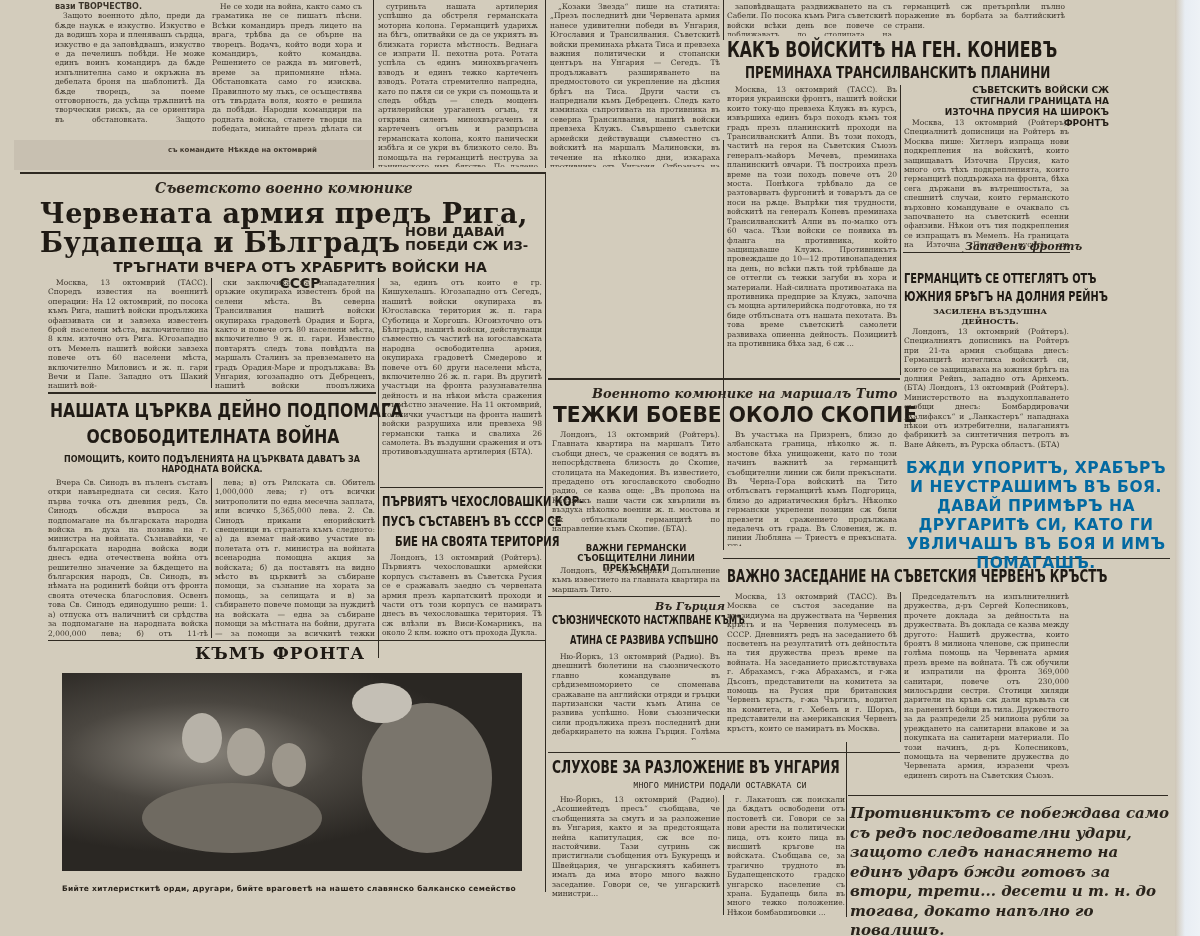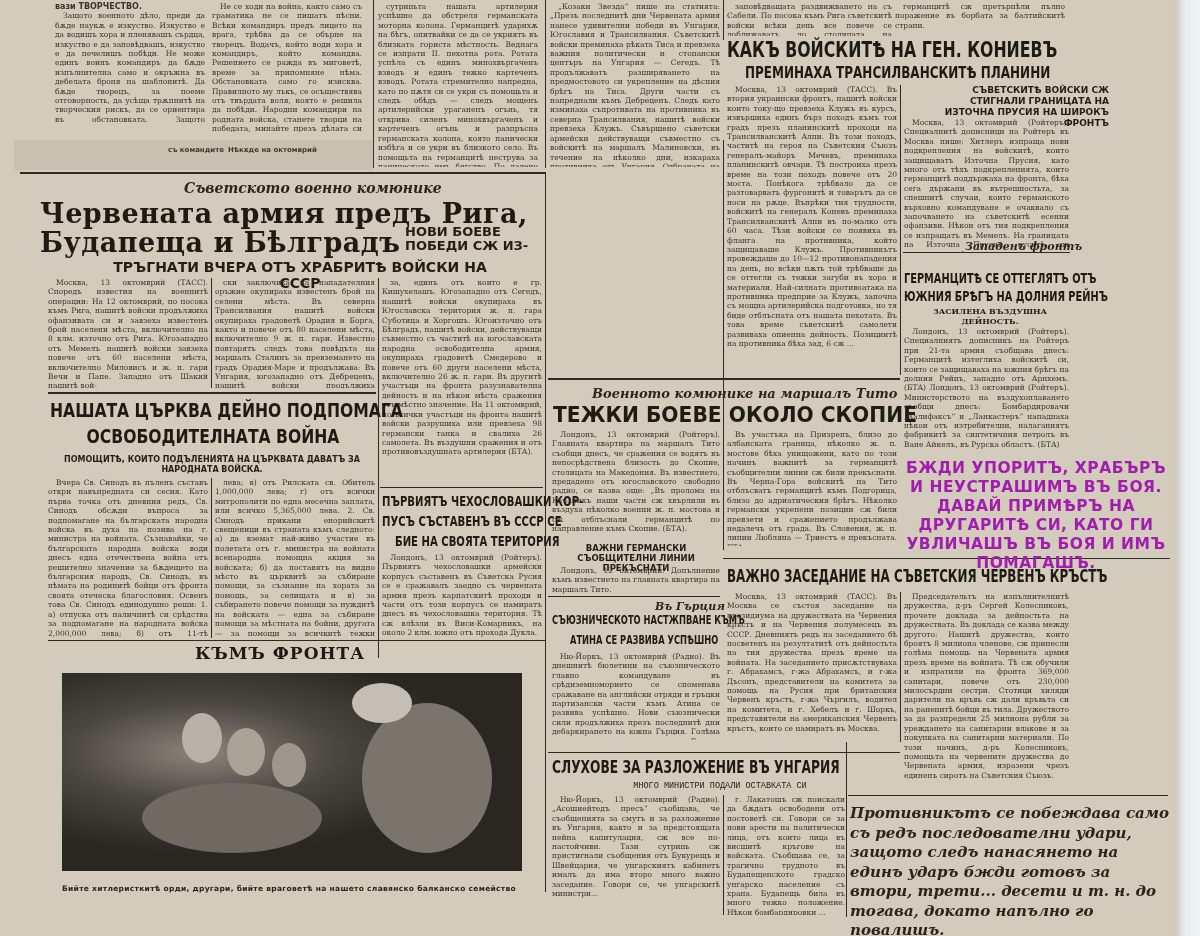--- a/index.html
+++ b/index.html
@@ -15,21 +15,21 @@
   .kicker{position:absolute;font-style:italic;font-weight:bold;color:#2b251d;font-family:"DejaVu Serif",serif;}
   .hd{position:absolute;color:#1f1a14;font-weight:bold;text-align:center;white-space:nowrap;}
   .cond{font-family:"DejaVu Sans",sans-serif;transform-origin:left top;}
   .hd-serif{font-family:"DejaVu Serif",serif;}
   .sub{position:absolute;font-family:"DejaVu Sans",sans-serif;font-weight:bold;color:#231e17;text-align:center;}
   .photo{position:absolute;left:62px;top:673px;width:460px;height:198px;background:
     radial-gradient(ellipse at 30% 40%,#8a857c 0%,#4a4640 30%,#2a2723 60%),
     linear-gradient(90deg,#3a3630,#5a554d 50%,#2e2b27);overflow:hidden;}
   .photo .blob{position:absolute;border-radius:50%;}
   .caption{position:absolute;left:62px;top:884px;width:460px;font-family:"DejaVu Sans",sans-serif;font-size:7.5px;font-weight:bold;color:#2b251d;letter-spacing:.3px;}
-  .motto{position:absolute;left:905px;top:459px;width:262px;font-family:"DejaVu Sans",sans-serif;font-weight:bold;font-size:15.5px;line-height:19px;color:#a21caf;text-align:center;letter-spacing:.5px;}
+  .motto{position:absolute;left:905px;top:459px;width:262px;font-family:"DejaVu Sans",sans-serif;font-weight:bold;font-size:15.5px;line-height:19px;color:#0369a1;text-align:center;letter-spacing:.5px;}
   .quote{position:absolute;left:850px;top:804px;width:322px;font-family:"DejaVu Serif",serif;font-style:italic;font-weight:bold;font-size:15px;line-height:19.5px;color:#2a241c;}
   .strip-top{position:absolute;left:0;top:0;width:1178px;height:175px;}
   .fold{position:absolute;left:14px;top:140px;width:360px;height:30px;background:rgba(120,110,95,.12);}
 </style>
 </head>
 <body>
 
 <div class="left-bg"></div>
 <div class="paper">
 
@@ -55,24 +55,24 @@
     <div class="col" style="left:727px;top:2px;width:165px;height:34px;">
       <p>заповѣдващата раздвижването на съ Сабели. По посока къмъ Рига съветскитѣ войски всѣки день все повече се доближаватъ до столицата на латвийската...</p>
     </div>
     <div class="col" style="left:895px;top:2px;width:170px;height:30px;">
       <p>германцитѣ сж претърпѣли пълно поражение въ борбата за балтийскитѣ страни.</p>
     </div>
   </div>
   <div class="fold"></div>
   <div class="hline" style="left:20px;top:172px;width:525px;"></div>
 
-  <div class="kicker" style="left:155px;top:180px;font-size:14px;margin-left:29px;">Съветското военно комюнике</div>
+  <div class="kicker" style="left:155px;top:180px;font-size:14px;">Съветското военно комюнике</div>
   <div class="hd hd-serif" style="left:40px;top:198px;font-size:27px;letter-spacing:.5px;">Червената армия предъ Рига,</div>
   <div class="hd hd-serif" style="left:40px;top:227px;font-size:27px;letter-spacing:.5px;">Будапеща и Бѣлградъ</div>
-  <div class="sub" style="left:405px;top:225px;width:140px;font-size:13px;line-height:14px;text-align:left;">НОВИ БОЕВЕ ПОБЕДИ СЖ ИЗ-</div>
+  <div class="sub" style="left:405px;top:225px;width:140px;font-size:13px;line-height:14px;text-align:left;">НОВИ ДАВАЙ ПОБЕДИ СЖ ИЗ-</div>
   <div class="sub" style="left:100px;top:259px;width:400px;font-size:14px;">ТРЪГНАТИ ВЧЕРА ОТЪ ХРАБРИТѢ ВОЙСКИ НА СССР</div>
   <div class="col" style="left:48px;top:278px;width:160px;height:110px;">
       <p>Москва, 13 октомврий (ТАСС). Споредъ известия на военнитѣ операции: На 12 октомврий, по посока къмъ Рига, нашитѣ войски продължиха офанзивата си и завзеха известенъ брой населени мѣста, включително на 8 клм. източно отъ Рига. Югозападно отъ Мемелъ нашитѣ войски завзеха повече отъ 60 населени мѣста, включително Миловисъ и ж. п. гари Вечи и Папе. Западно отъ Шакий нашитѣ вой-</p>
     </div>
   <div class="vline" style="left:211px;top:278px;height:110px;"></div>
   <div class="col" style="left:215px;top:278px;width:160px;height:110px;">
       <p>ски заключиха на нападателния оръжие окупираха известенъ брой на селени мѣста. Въ северна Трансилвания нашитѣ войски окупираха градоветѣ Орадия и Борга, както и повече отъ 80 населени мѣста, включително 9 ж. п. гари. Известно повтарятъ следъ това повѣдъта на маршалъ Сталинъ за превземането на градъ Орадия-Маре и продължава: Въ Унгария, югозападно отъ Дебреценъ, нашитѣ войски продължиха офанзивата си и окупираха два гра-</p>
     </div>
   <div class="vline" style="left:378px;top:278px;height:380px;"></div>
   <div class="col" style="left:382px;top:278px;width:160px;height:205px;">

